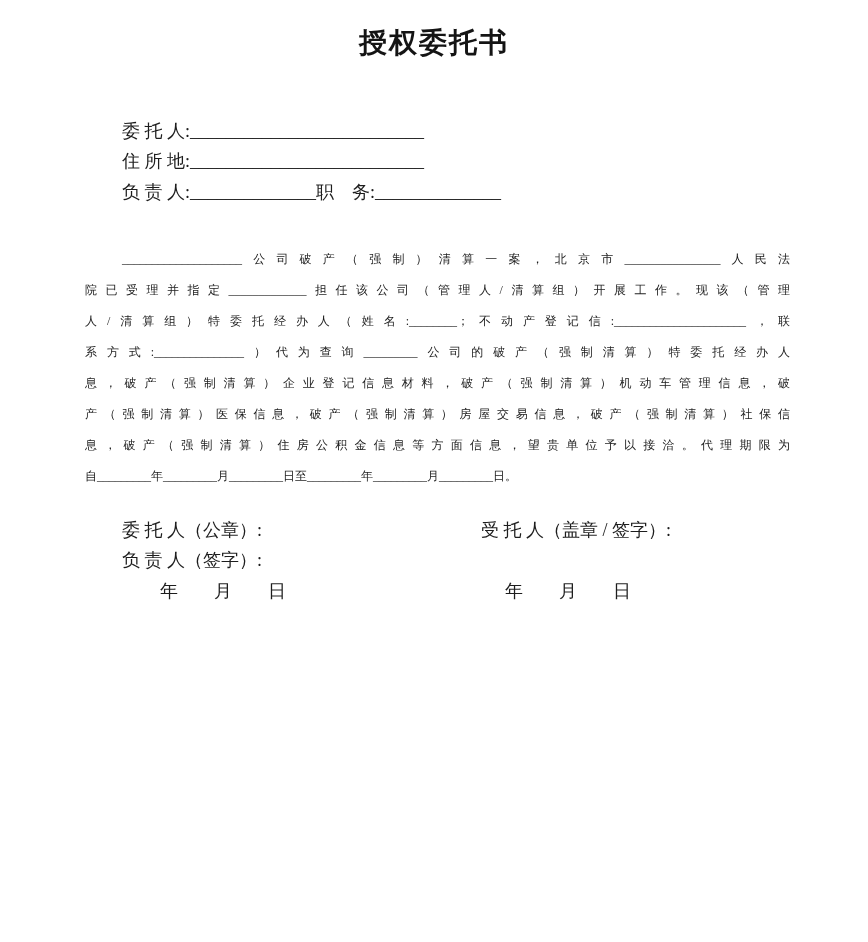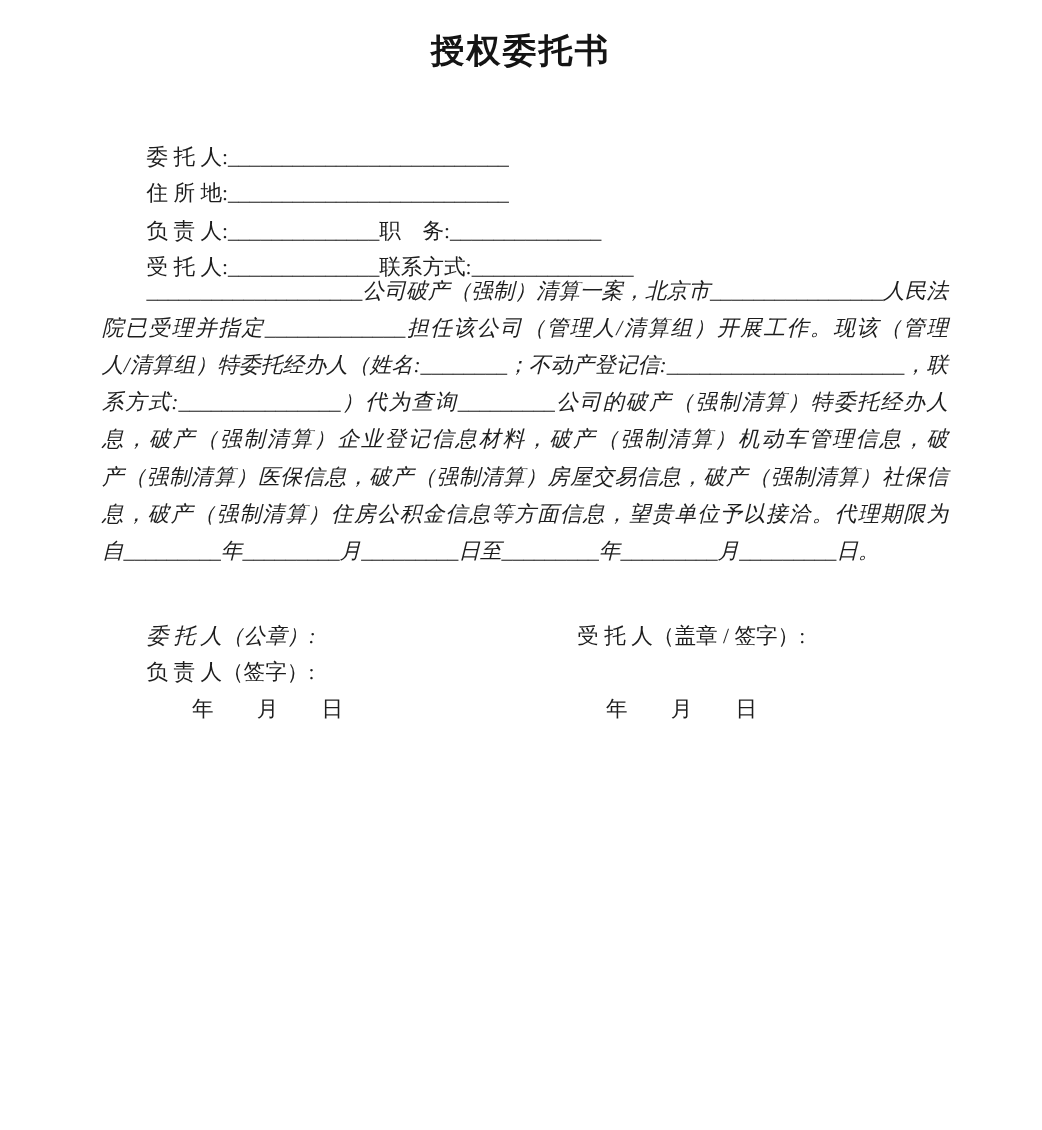--- a/index.html
+++ b/index.html
@@ -34,42 +34,41 @@
     width: 560px;
     font-size: 18px;
     line-height: 30.4px;
     white-space: nowrap;
   }
   .field-row { height: 30.4px; }
   .blank { letter-spacing: 0; margin-top: 40px; }
   .body-text {
     position: absolute;
     left: 85px;
-    top: 227px;
+    top: 244px;
     width: 705px;
-    font-size: 18px;
+    font-size: 12px;
     line-height: 31px;
-    font-style: italic;
   }
   .body-line {
     text-align: justify;
     text-align-last: justify;
     height: 31px;
   }
   .body-line.first { text-indent: 37px; }
   .body-line.last {
     text-align: center;
     text-align-last: left;
   }
   .sig span {
     position: absolute;
     font-size: 18px;
     white-space: nowrap;
   }
-  .sig-left-seal  { left: 122px; top: 518px; font-style: italic; }
+  .sig-left-seal  { left: 122px; top: 518px; }
   .sig-right-seal { left: 481px; top: 518px; }
   .sig-left-sign  { left: 122px; top: 548px; }
   .sig-left-date  { left: 160px; top: 579px; }
   .sig-right-date { left: 505px; top: 579px; }
 </style>
 </head>
 <body>
 
 <div class="page">
 
@@ -77,23 +76,20 @@
 
   <div class="fields">
     <div class="field-row">
       <span>委 托 人:</span><span class="blank">__________________________</span>
     </div>
     <div class="field-row">
       <span>住 所 地:</span><span class="blank">__________________________</span>
     </div>
     <div class="field-row">
       <span>负 责 人:</span><span class="blank">______________</span><span>职　务:</span><span class="blank">______________</span>
-    </div>
-    <div class="field-row">
-      <span>受 托 人:</span><span class="blank">______________</span><span>联系方式:</span><span class="blank">_______________</span>
     </div>
   </div>
 
   <div class="body-text">
     <div class="body-line first">____________________公司破产（强制）清算一案，北京市________________人民法</div>
     <div class="body-line">院已受理并指定_____________担任该公司（管理人/清算组）开展工作。现该（管理</div>
     <div class="body-line">人/清算组）特委托经办人（姓名:________；不动产登记信:______________________，联</div>
     <div class="body-line">系方式:_______________）代为查询_________公司的破产（强制清算）特委托经办人</div>
     <div class="body-line">息，破产（强制清算）企业登记信息材料，破产（强制清算）机动车管理信息，破</div>
     <div class="body-line">产（强制清算）医保信息，破产（强制清算）房屋交易信息，破产（强制清算）社保信</div>

